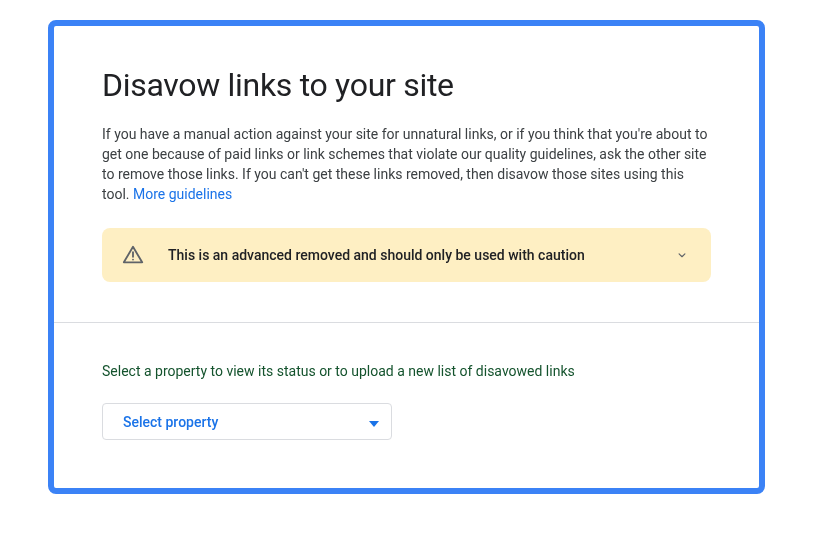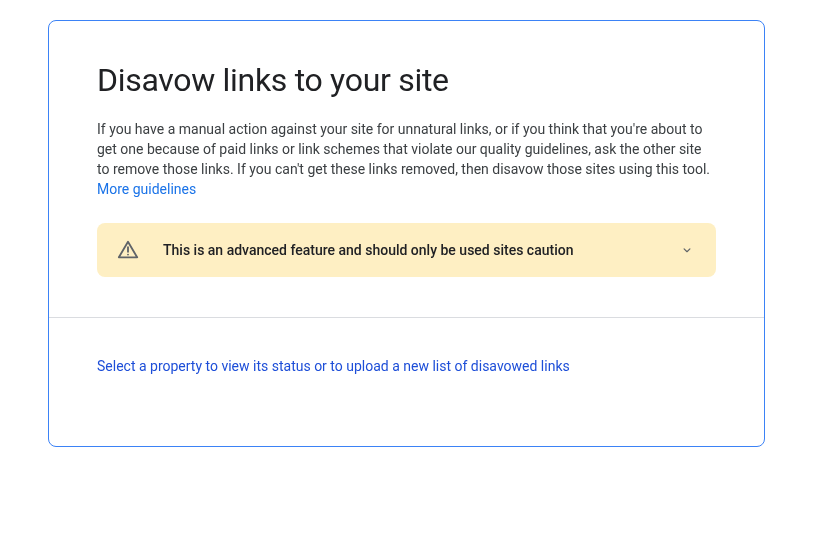--- a/index.html
+++ b/index.html
@@ -8,21 +8,21 @@
       padding: 0;
     }
     body {
       font-family: 'Google Sans', Roboto, Arial, sans-serif;
       background: #fff;
       width: 813px;
       height: 560px;
     }
     .card {
       margin: 20px 48px;
-      border: 1px solid #3b82f6;
+      border: 6px solid #3b82f6;
       border-radius: 8px;
       background: #fff;
     }
     .card-inner {
       padding: 40px 48px 0 48px;
     }
     .title {
       font-size: 32px;
       font-weight: 400;
       color: #202124;
@@ -72,21 +72,21 @@
       align-items: center;
       justify-content: center;
       color: #5f6368;
     }
     .divider-section {
       border-top: 1px solid #dadce0;
       padding: 40px 48px 48px 48px;
     }
     .instruction {
       font-size: 14px;
-      color: #1d4ed8;
+      color: #14532d;
       margin-bottom: 24px;
     }
     .dropdown {
       display: inline-flex;
       align-items: center;
       justify-content: space-between;
       border: 1px solid #dadce0;
       border-radius: 4px;
       padding: 8px 12px 8px 20px;
       min-width: 290px;
@@ -113,24 +113,32 @@
       <span>If you have a manual action against your site for unnatural links, or if you think that you're about to get one because of paid links or link schemes that violate our quality guidelines, ask the other site to remove those links. If you can't get these links removed, then disavow those sites using this tool. </span><a href="#" class="link">More guidelines</a>
     </p>
     <div class="warning-banner">
       <span class="warning-icon">
         <svg width="22" height="22" viewBox="0 0 24 24" fill="none">
           <path d="M12 3 L22 20 L2 20 Z" stroke="#5f6368" stroke-width="2" stroke-linejoin="round" fill="none"></path>
           <line x1="12" y1="9" x2="12" y2="14" stroke="#5f6368" stroke-width="2" stroke-linecap="round"></line>
           <circle cx="12" cy="17" r="1" fill="#5f6368"></circle>
         </svg>
       </span>
-      <span class="warning-text">This is an advanced feature and should only be used sites caution</span>
+      <span class="warning-text">This is an advanced removed and should only be used with caution</span>
       <span class="chevron-icon">
         <svg width="14" height="14" viewBox="0 0 24 24">
           <path d="M7 10 L12 15 L17 10" stroke="#5f6368" stroke-width="2" fill="none" stroke-linecap="round" stroke-linejoin="round"></path>
         </svg>
       </span>
     </div>
   </div>
   <div class="divider-section">
     <p class="instruction">Select a property to view its status or to upload a new list of disavowed links</p>
+    <div class="dropdown">
+      <span class="dropdown-label">Select property</span>
+      <span class="dropdown-arrow">
+        <svg width="10" height="6" viewBox="0 0 10 6">
+          <path d="M0 0 L5 6 L10 0 Z" fill="#1a73e8"></path>
+        </svg>
+      </span>
+    </div>
   </div>
 </div>
 
 </body></html>

